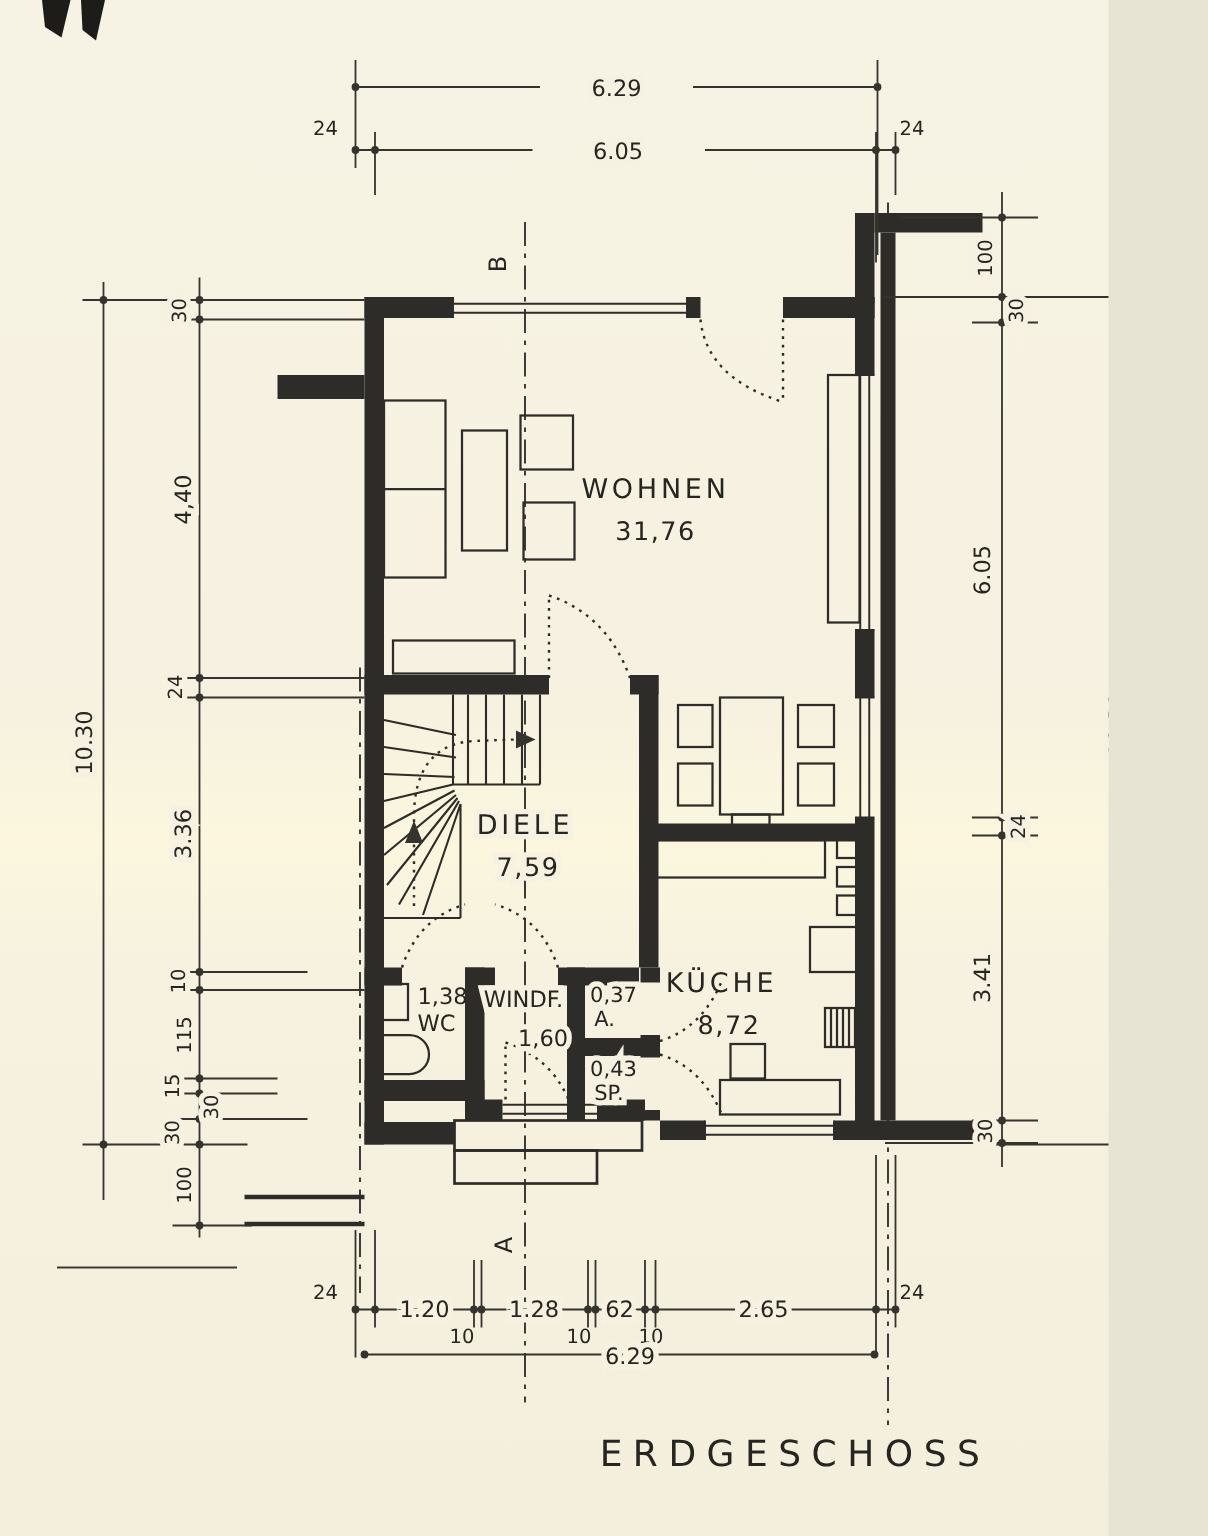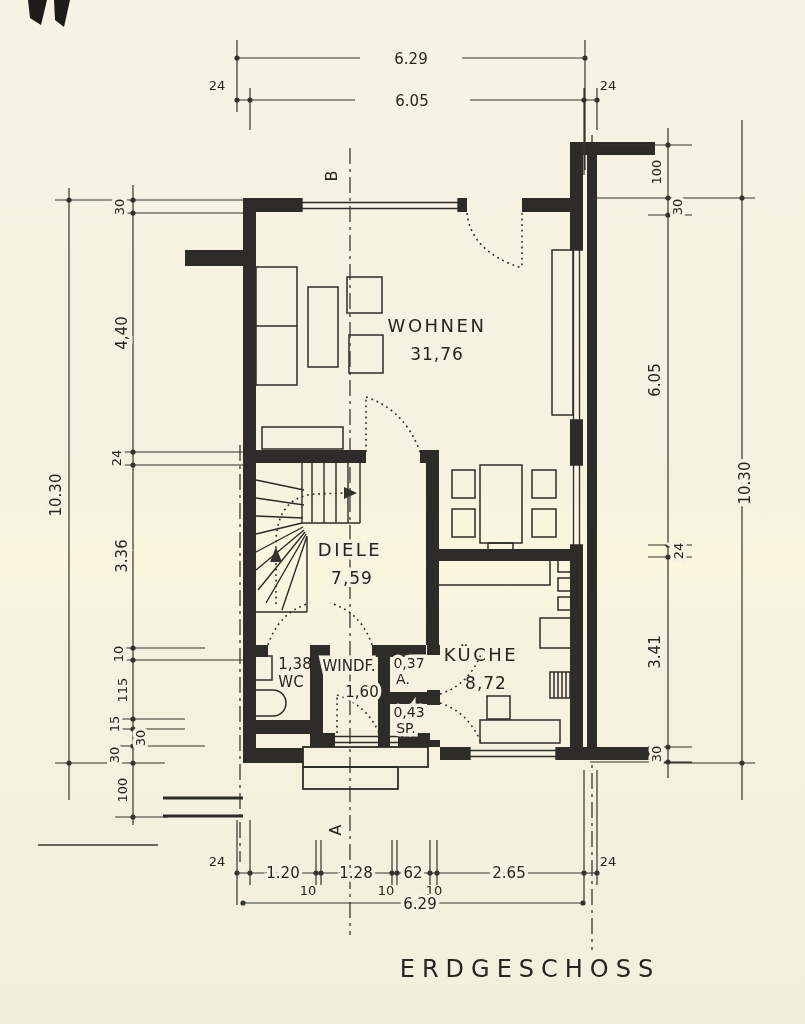--- a/index.html
+++ b/index.html
@@ -1,16 +1,16 @@
 <!DOCTYPE html>
 <html><head>
 <meta charset="utf-8">
 <style>
   html,body{margin:0;padding:0;background:#e8e4d4;}
-  #page{position:relative;width:805px;height:1024px;overflow:hidden;
+  #page{position:relative;width:739px;height:1024px;overflow:hidden;
         background:linear-gradient(180deg,#f7f3e4 0%,#f6f1e0 44%,#fbf6dd 55%,#f7f2e0 63%,#f4efdd 100%);}
   svg{position:absolute;left:0;top:0;}
   .w{fill:#2e2c28;stroke:none;}
   .t{fill:none;stroke:#2e2c28;stroke-width:1.8;}
   .t3{fill:none;stroke:#2e2c28;stroke-width:3;}
   .thin{fill:none;stroke:#3a3832;stroke-width:1.4;}
   .win{fill:none;stroke:#2e2c28;stroke-width:1.3;}
   .f{fill:none;stroke:#2e2c28;stroke-width:1.5;}
   .s{fill:none;stroke:#2e2c28;stroke-width:1.4;}
   .d{fill:none;stroke:#35332d;stroke-width:1.2;}

